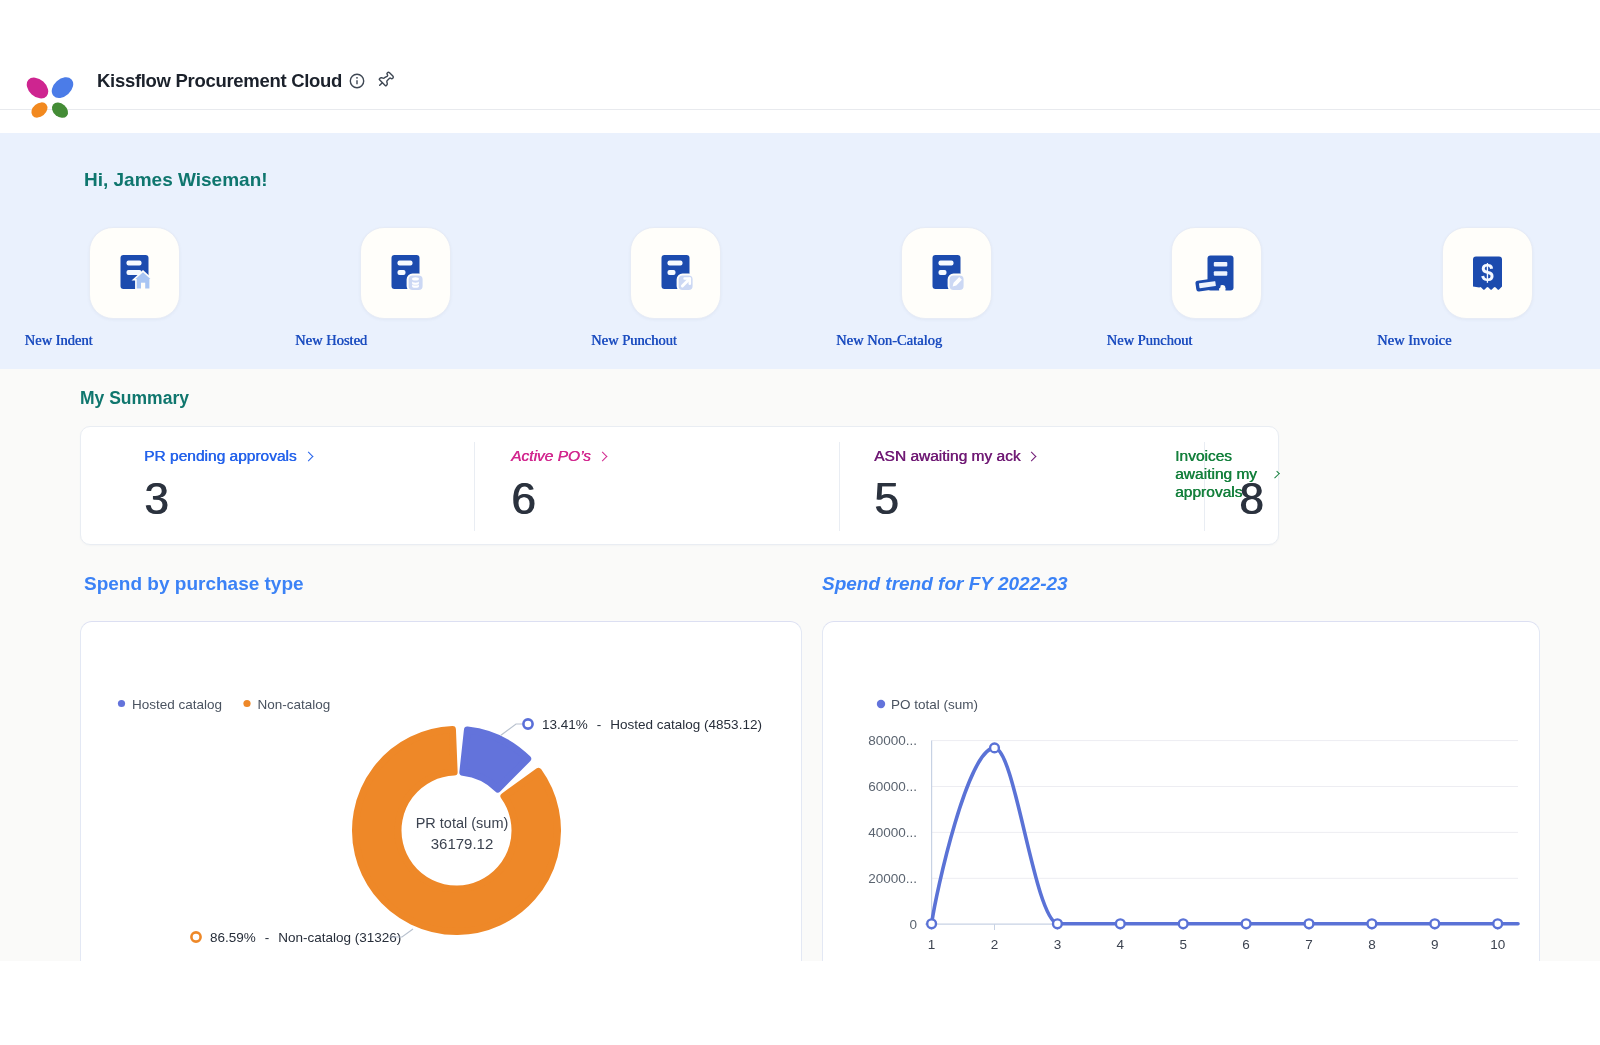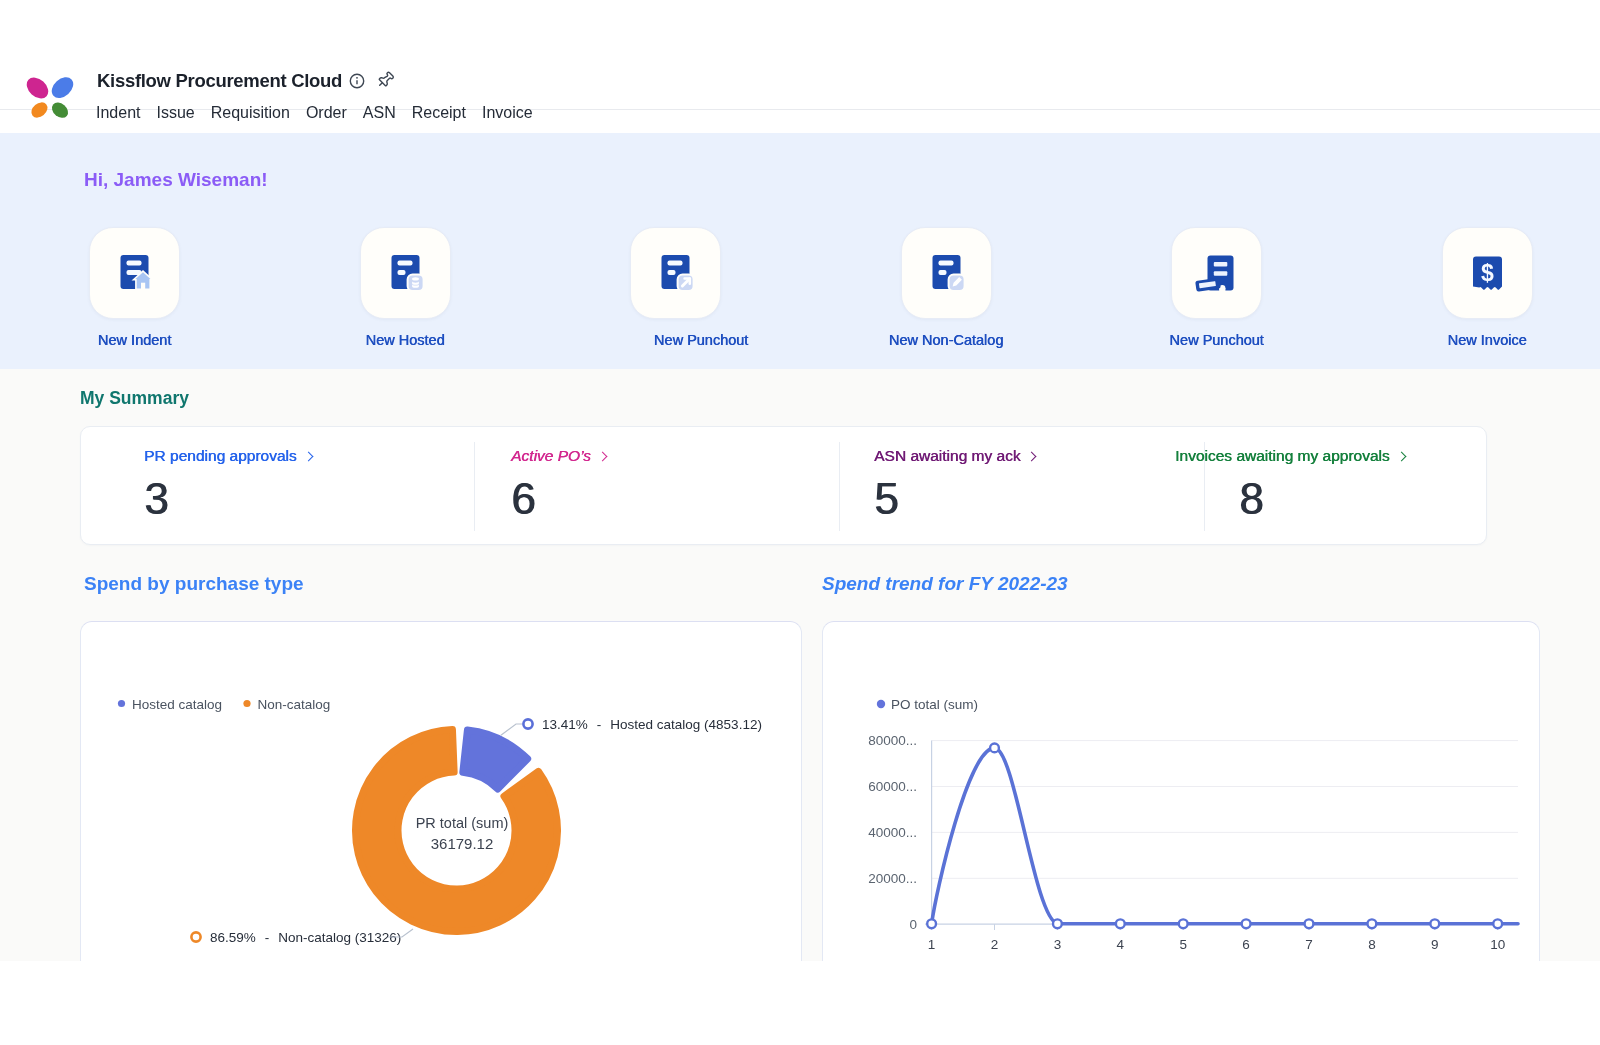--- a/index.html
+++ b/index.html
@@ -7,28 +7,28 @@
   .page { position:relative; width:1600px; height:1045px; overflow:hidden; }
   .abs { position:absolute; }
 
   
   .header { position:absolute; left:0; top:0; width:1600px; height:110px; background:#fff; border-bottom:1px solid #e8eaee; }
   .title { position:absolute; left:97px; top:70px; font-size:18.5px; font-weight:bold; color:#1b212b; letter-spacing:-0.3px; }
   .nav { position:absolute; left:96px; top:104px; display:flex; gap:16px; font-size:16px; color:#252c37; }
 
   
   .hero { position:absolute; left:0; top:133px; width:1600px; height:236px; background:#eaf1fd; }
-  .hi { position:absolute; left:84px; top:36px; font-size:19px; font-weight:bold; color:#8b5cf6; }
+  .hi { position:absolute; left:84px; top:36px; font-size:19px; font-weight:bold; color:#0f766e; }
   .hcard { position:absolute; top:94px; width:91px; height:92px; background:#fffefa; border:1px solid #e7ecf6; border-radius:24px; box-shadow:0 1px 3px rgba(80,100,140,0.06); }
-  .hlabel { position:absolute; top:199px; width:220px; text-align:center; font-size:14.5px; font-weight:normal; text-shadow:0.5px 0 0 currentColor; color:#1d4ec0; }
+  .hlabel { position:absolute; top:199px; width:220px; text-align:left; font-size:14.5px; font-weight:normal; text-shadow:0.5px 0 0 currentColor; color:#1d4ec0;font-family:Liberation Serif, serif; }
 
   
   .main { position:absolute; left:0; top:369px; width:1600px; height:592px; background:#fafaf9; overflow:hidden; }
   .h-summary { position:absolute; left:80px; top:19px; font-size:17.5px; font-weight:bold; color:#0f766e; }
-  .sumcard { position:absolute; left:80px; top:57px; width:1407px; height:119px; background:#fff; border:1px solid #e9edf3; border-radius:10px; box-shadow:0 1px 2px rgba(80,100,140,0.04); }
+  .sumcard { position:absolute; left:80px; top:57px; width:1199px; height:119px; background:#fff; border:1px solid #e9edf3; border-radius:10px; box-shadow:0 1px 2px rgba(80,100,140,0.04); }
   .sdiv { position:absolute; top:15px; height:89px; width:1px; background:#e9edf3; }
   .slabel { position:absolute; top:20px; font-size:15.5px; font-weight:normal; text-shadow:0.5px 0 0 currentColor; display:flex; align-items:center; gap:8px; }
   .snum { position:absolute; top:47px; font-size:44px; font-weight:normal; text-shadow:0.9px 0 0 currentColor; color:#2b323e; }
   .chev { display:inline-block; width:7px; height:7px; border-right:1.8px solid; border-top:1.8px solid; transform:rotate(45deg); margin-top:1px; text-shadow:none; }
   .chead { position:absolute; top:204px; font-size:19px; font-weight:bold; color:#3b82f6; }
   .ccard { position:absolute; top:252px; height:400px; background:#fff; border:1px solid #e3e8f4; border-top-color:#dcdff2; border-radius:12px; }
 </style>
 </head>
 <body>
 <div class="page">
@@ -45,29 +45,20 @@
       <circle cx="8" cy="8" r="6.7"></circle>
       <line x1="8" y1="7.2" x2="8" y2="11.2"></line>
       <circle cx="8" cy="4.8" r="0.9" fill="#3e4753" stroke="none"></circle>
     </svg>
     <svg class="abs" style="left:375px; top:70px;" width="20" height="20" viewBox="0 0 24 24" fill="none" stroke="#3e4753" stroke-width="1.7" stroke-linejoin="round" stroke-linecap="round">
       <g transform="rotate(45 12 12)">
         <path d="M12 16.5v4.5"></path>
         <path d="M9.7 10.4a2 2 0 0 1-1 1.74l-1.5.86A2 2 0 0 0 6.2 14.7v.8a1 1 0 0 0 1 1h9.6a1 1 0 0 0 1-1v-.8a2 2 0 0 0-1-1.7l-1.5-.86a2 2 0 0 1-1-1.74V6.6a1 1 0 0 1 1-1 1.8 1.8 0 0 0 0-3.6H9.7a1.8 1.8 0 0 0 0 3.6 1 1 0 0 1 1 1z"></path>
       </g>
     </svg>
-    <div class="nav">
-      <span>Indent</span>
-        <span>Issue</span>
-        <span>Requisition</span>
-        <span>Order</span>
-        <span>ASN</span>
-        <span>Receipt</span>
-        <span>Invoice</span>
-    </div>
   </div>
 
   <div class="hero">
     <div class="hi">Hi, James Wiseman!</div>
 
     <div class="hcard" style="left:89px;"></div>
     <div class="hcard" style="left:359.5px;"></div>
     <div class="hcard" style="left:630px;"></div>
     <div class="hcard" style="left:900.5px;"></div>
     <div class="hcard" style="left:1171px;"></div>

